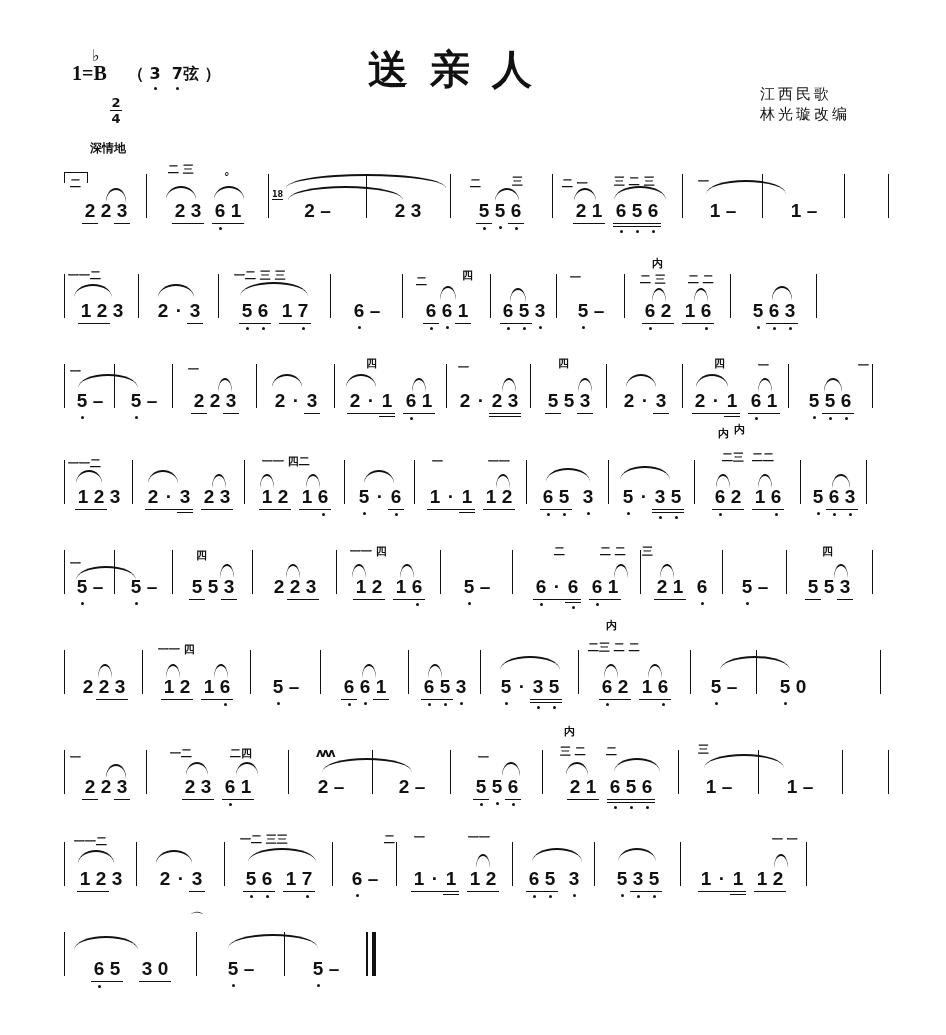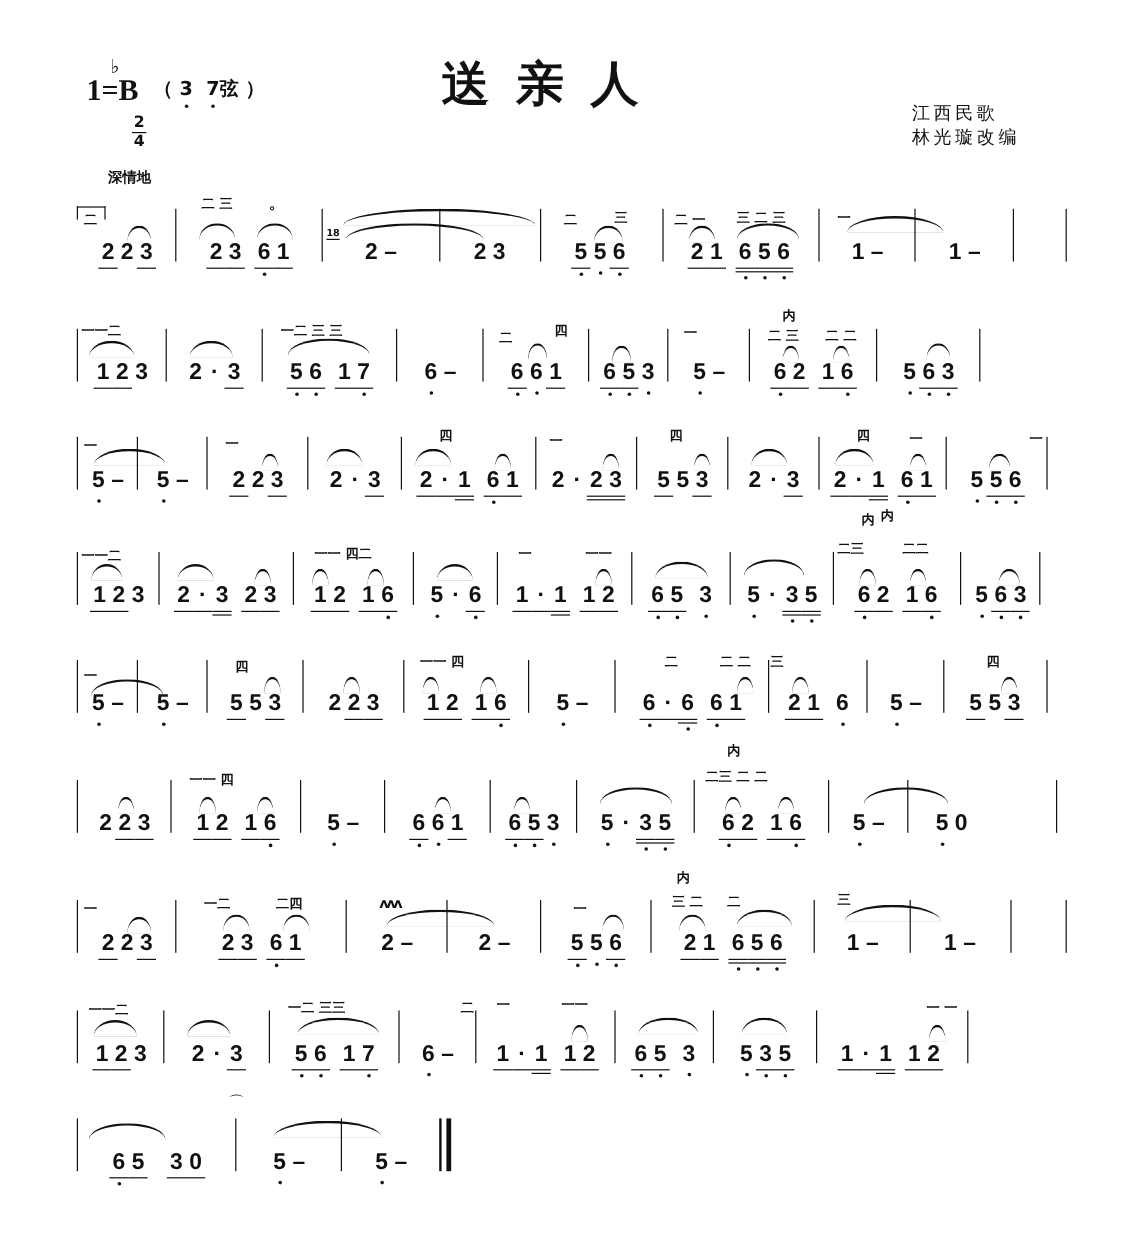--- a/index.html
+++ b/index.html
@@ -1,17 +1,17 @@
 <!DOCTYPE html>
 <html><head>
 <meta charset="utf-8">
 <style>
   html, body { margin:0; padding:0; background:#ffffff; }
   body { width:946px; height:1035px; position:relative; overflow:hidden; color:#111; font-family:"DejaVu Sans", sans-serif; }
-  .key { position:absolute; left:72px; top:62px; font-family:"Liberation Serif", serif; font-weight:bold; font-size:25px; }
+  .key { position:absolute; left:72px; top:62px; font-family:"Liberation Serif", serif; font-weight:bold; font-size:20px; }
   .key-flat { position:absolute; left:92px; top:46px; font-family:"DejaVu Serif", serif; font-size:16px; font-weight:bold; }
   .strings { position:absolute; left:128px; top:64px; font-size:16px; font-weight:bold; font-family:"DejaVu Sans", sans-serif; }
   .strings .d { position:relative; }
   .strings .d::after { content:""; position:absolute; left:4px; bottom:-7px; width:3px; height:3px; background:#111; border-radius:50%; }
   .timesig { position:absolute; left:110px; top:96px; font-weight:bold; font-size:13px; text-align:center; line-height:13px; width:12px; }
   .timesig .bar { border-top:1.5px solid #111; margin:1px 0; }
   .expr { position:absolute; left:90px; top:140px; font-size:12px; font-weight:bold; }
   .title { position:absolute; left:368px; top:42px; font-size:40px; letter-spacing:22px; font-weight:bold; font-family:"DejaVu Sans", sans-serif; }
   .credit { position:absolute; left:760px; top:84px; font-size:15px; line-height:20px; letter-spacing:3px; font-family:"DejaVu Sans", sans-serif; }
   .bracket { position:absolute; left:64px; top:172px; width:22px; height:10px; border:1.5px solid #111; border-bottom:none; }
@@ -355,21 +355,21 @@
         <span class="note u1 u2">3<span class="ld"></span></span>
         <span class="note u1 u2">5<span class="ld"></span></span>
         <div class="slur" style="left: 10px; width: 50px; top: -2px;"></div>
       </div>
       <div class="measure" style="left: 630px; width: 104px;">
         <span class="note u1">6<span class="ld"></span></span>
         <span class="note u1">2</span>
         <span class="gap"></span>
         <span class="note u1">1</span>
         <span class="note u1">6<span class="ld"></span></span>
-        <span class="fing" style="left: 2px; top: -18px;">二三</span>
+        <span class="fing" style="left: 26px; top: -18px;">二三</span>
         <span class="fing" style="left: 56px; top: -18px;">二二</span>
         <div class="slur" style="left: 20px; width: 14px; top: 6px;"></div>
         <div class="slur" style="left: 62px; width: 14px; top: 6px;"></div>
         <span class="nei" style="left: 22px; top: -42px;">内</span>
       </div>
       <div class="measure" style="left: 736px; width: 64px;">
         <span class="note u0">5<span class="ld"></span></span>
         <span class="note u1">6<span class="ld"></span></span>
         <span class="note u1">3<span class="ld"></span></span>
         <div class="slur" style="left: 30px; width: 18px; top: 6px;"></div>

